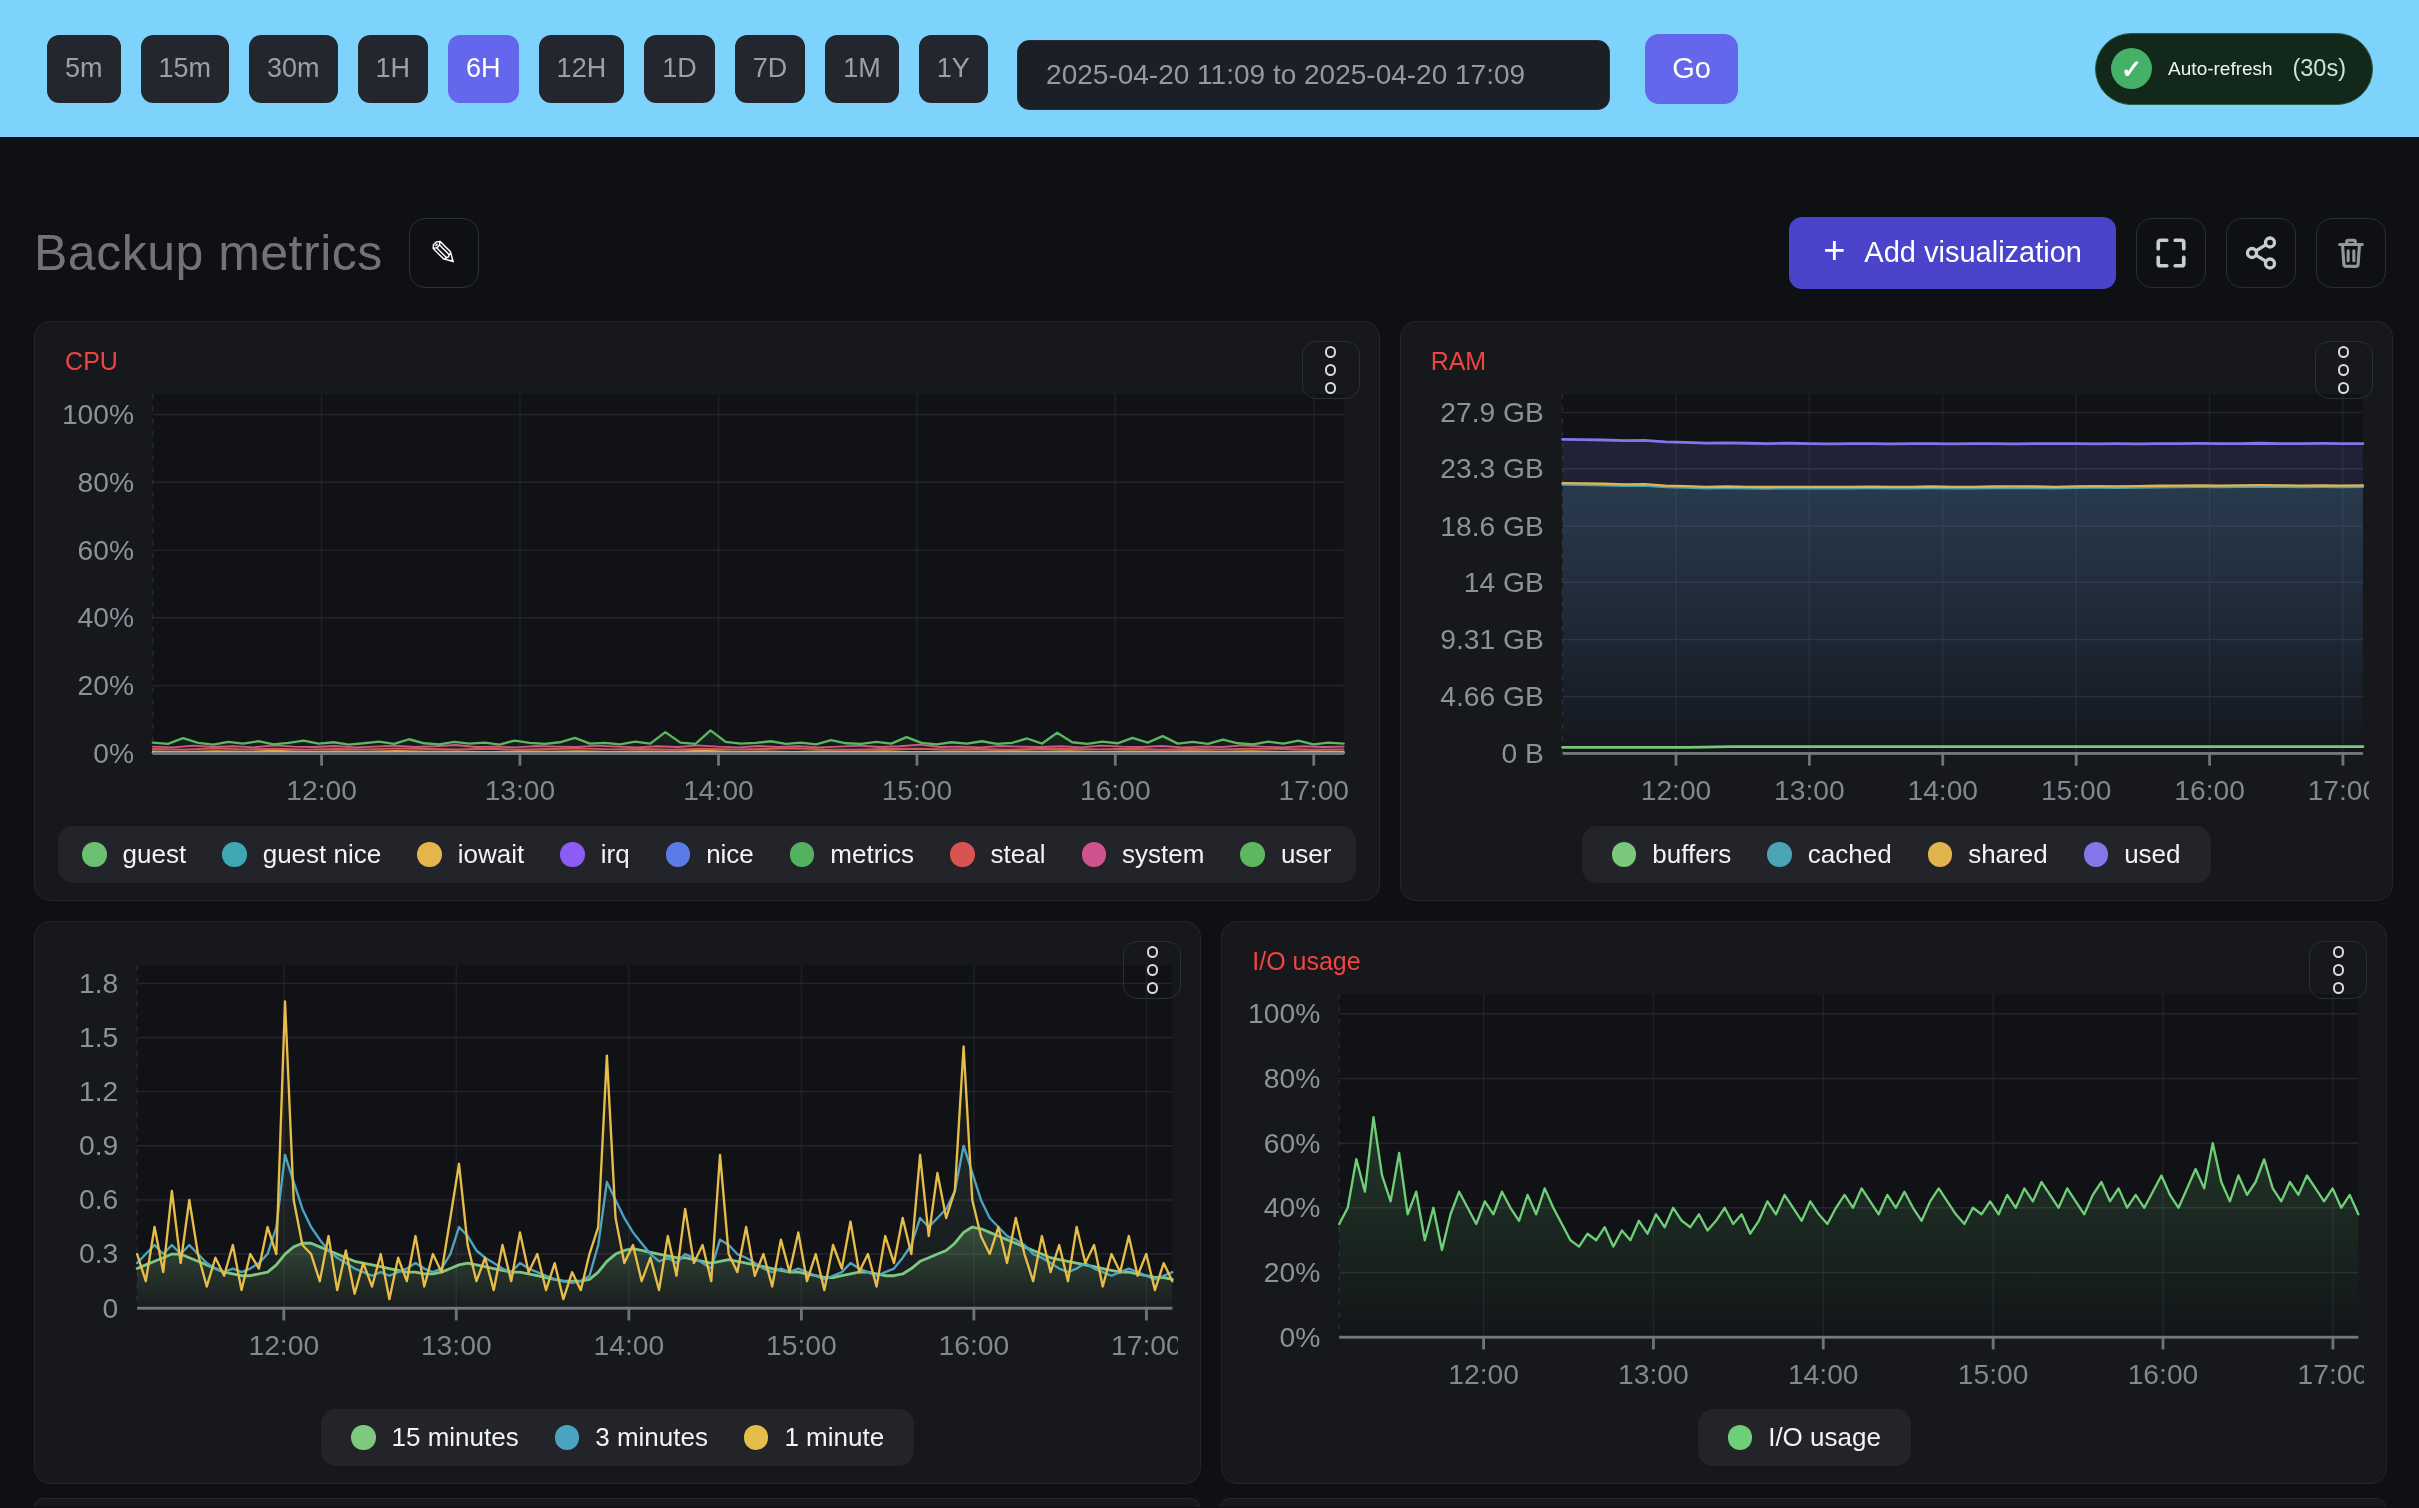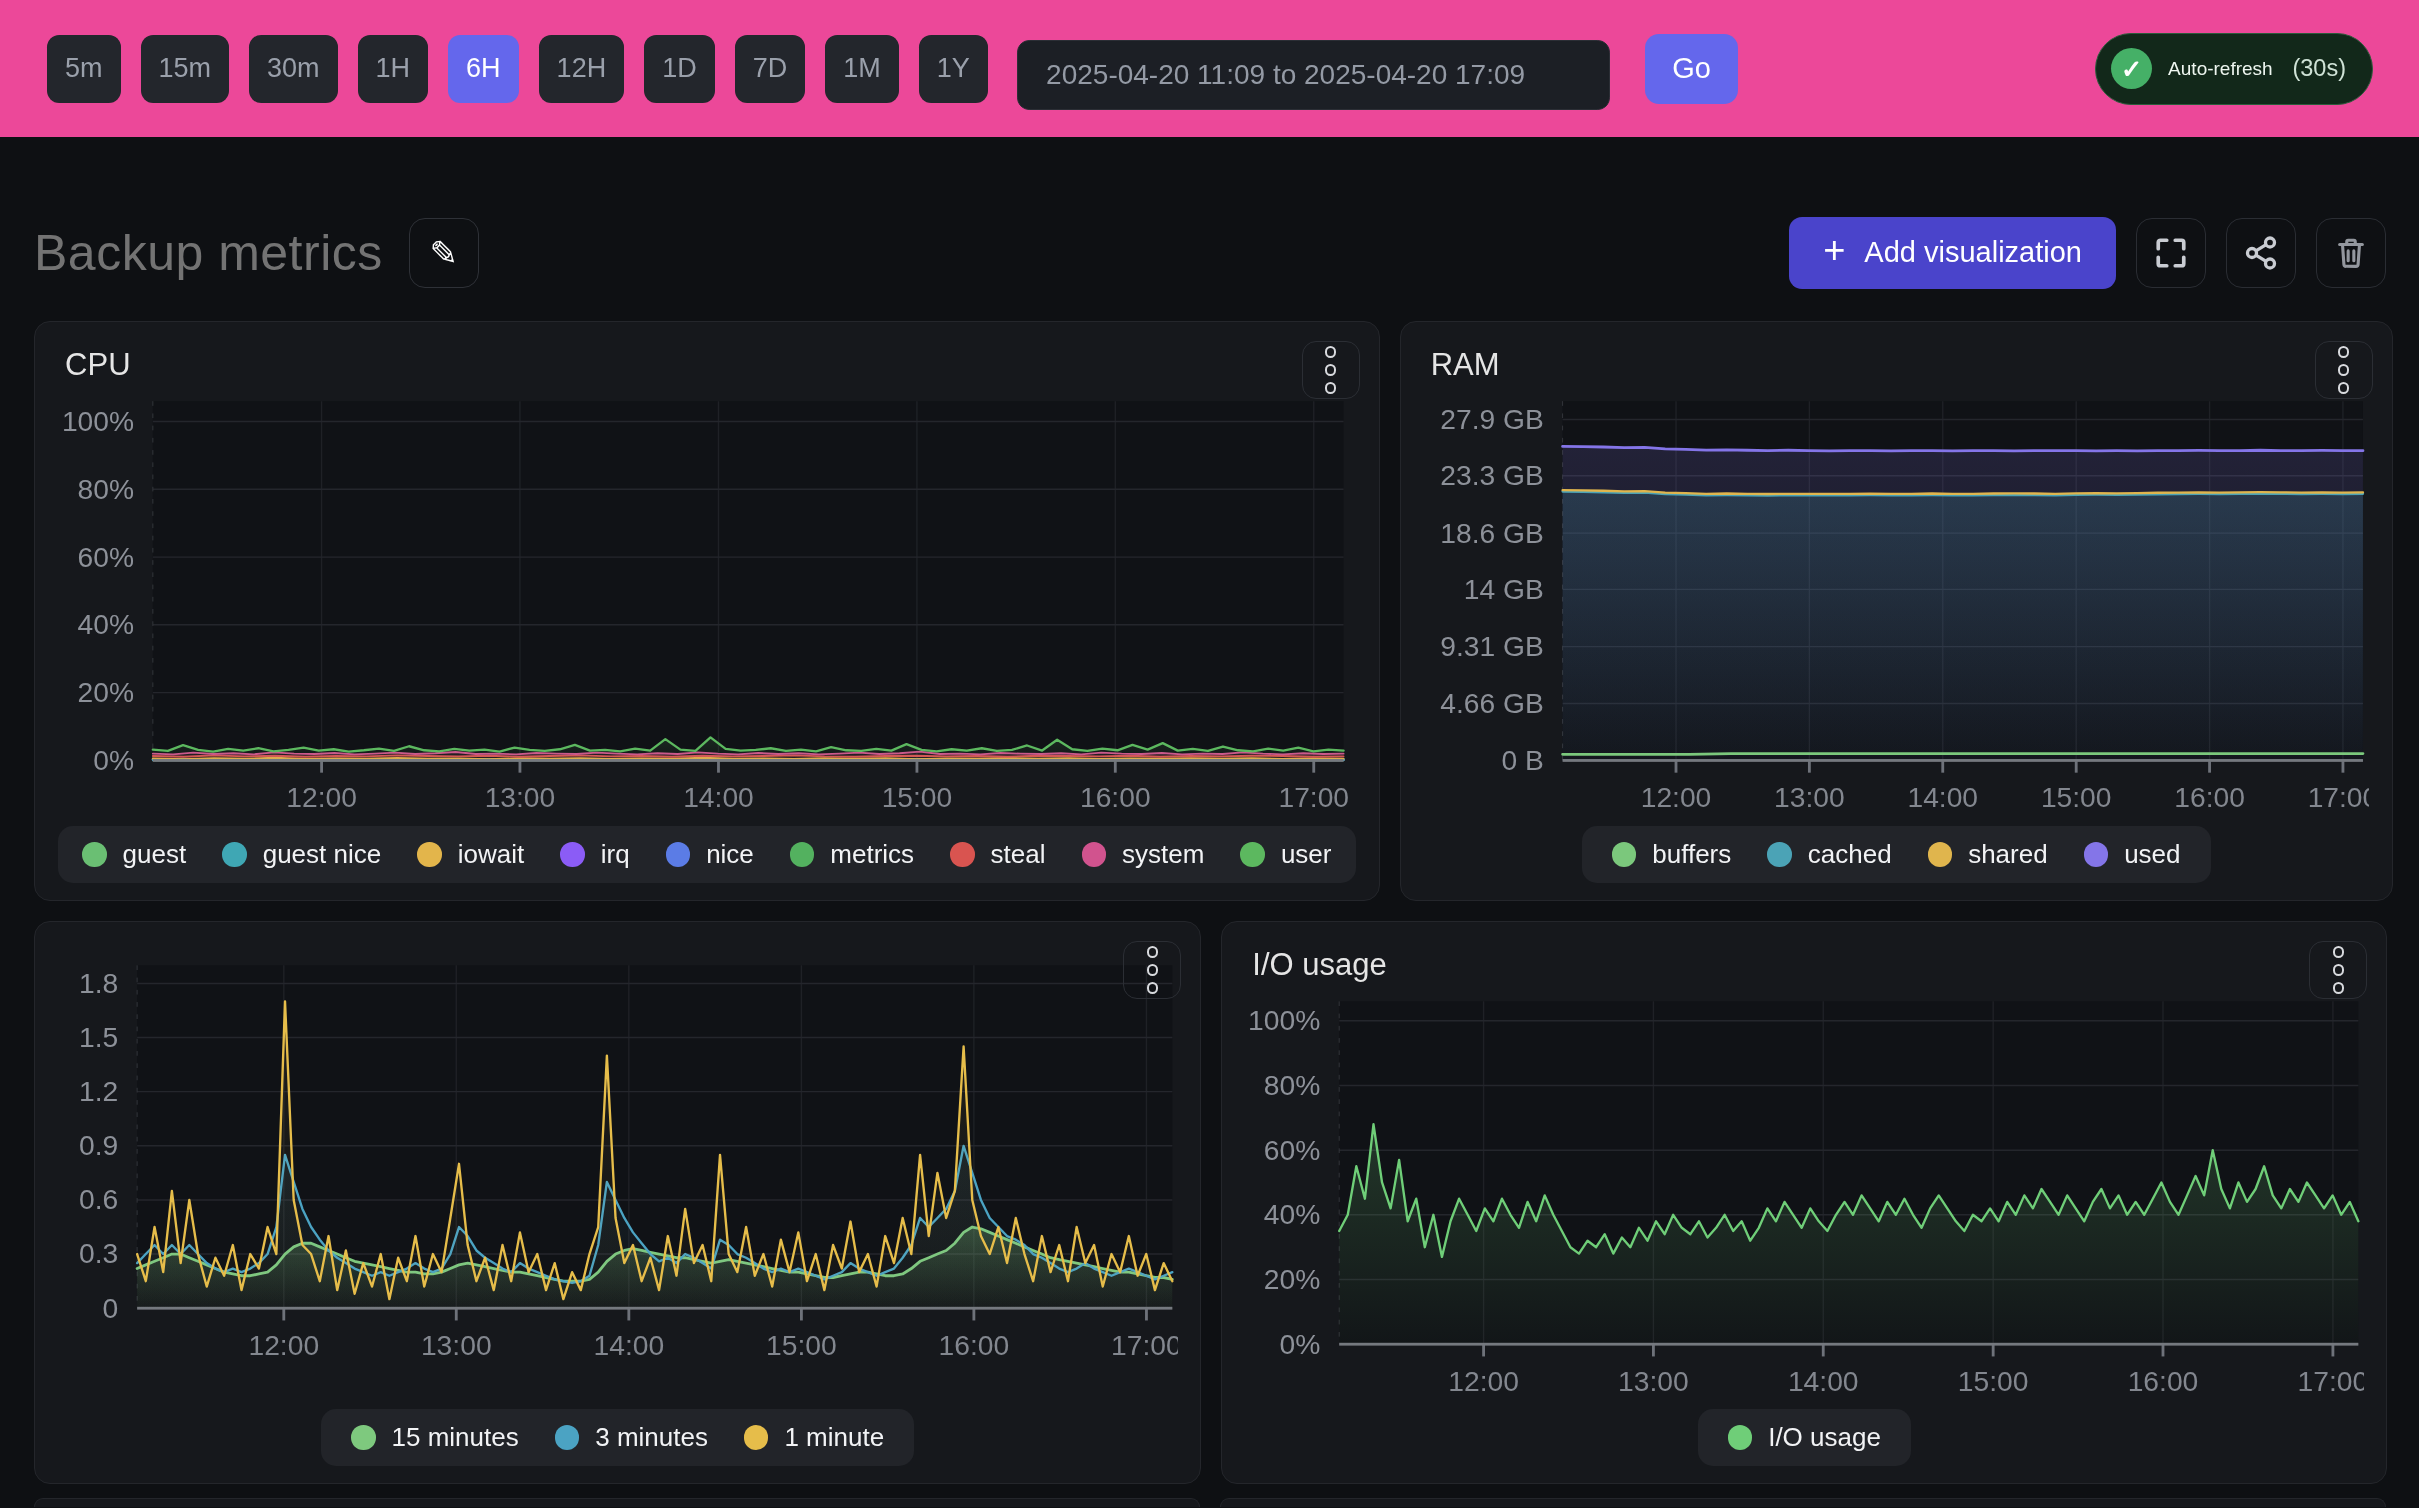--- a/index.html
+++ b/index.html
@@ -1,20 +1,20 @@
 <!DOCTYPE html>
 <html style="font-size:15px"><head>
 <meta charset="utf-8">
 <style>
   * { box-sizing: border-box; margin: 0; padding: 0; }
   html,body { width:2420px; height:1508px; background:#0e1013; overflow:hidden;
     font-family:"Liberation Sans", sans-serif; }
 
   
-  .topbar { height:137px; background:#ec4899; display:flex; align-items:center;
+  .topbar { height:137px; background:#7dd3fc; display:flex; align-items:center;
     padding:9px 47px; gap:20px; }
   .range-btn { height:68px; min-width:68px; padding:0 18px; background:#23262c;
     color:#9aa0ab; border-radius:12.2px; font-size:27px; display:flex; align-items:center;
     justify-content:center; cursor:pointer; user-select:none; }
   .range-btn.active { background:#6467ec; color:#ffffff; }
   .date-input { width:593px; height:70px; background:#1c1f25; border:0.9px solid #2b2e35;
     border-radius:12.2px; color:#949aa5; font-size:28px; padding:0 28px; display:flex;
     align-items:center; margin-left:9.4px;margin-top:13px; }
   .go-btn { width:93px; height:70px; background:#6467ec; border-radius:14px; color:#fff;
     font-size:29px; font-weight:500; display:flex; align-items:center; justify-content:center;
@@ -39,21 +39,21 @@
   .add-viz .plus { font-size:38px; font-weight:400; margin-top:-3.8px; }
   .icon-btn { width:70px; height:70px; border:0.9px solid #2a2d33; border-radius:16px;
     display:flex; align-items:center; justify-content:center; cursor:pointer; }
 
   
   .grid { display:grid; grid-template-columns:1fr 1fr; gap:20px; margin-top:32px; }
   .panel { background:#16181c; border:0.9px solid #24262b; border-radius:16px; position:relative;
     padding:24.5px 22.6px 17px; display:flex; flex-direction:column; }
   .row1 .panel { height:580px; }
   .row2 .panel { height:563px; }
-  .panel-title { font-size:31px; color:#e5e5e5; font-weight:500; padding-left:7.5px; }
+  .panel-title { font-size:25px; color:#ef4444; font-weight:500; padding-left:7.5px; }
   .kebab { position:absolute; top:19px; right:19px; width:58px; height:58px;
     border:0.9px solid #2b2e34; border-radius:14px; display:flex; flex-direction:column;
     gap:6.6px; align-items:center; justify-content:center; cursor:pointer; }
   .kebab .ring { width:11.3px; height:11.3px; border:2.8px solid #d8dade; border-radius:50%; }
   .chart-wrap { flex:1; margin-top:5.6px; min-height:0; }
   .legend-row { display:flex; justify-content:center; margin-top:11.3px; }
   .legend-pill { display:inline-flex; align-items:center; gap:36px; background:#222429;
     border-radius:15px; padding:13px 30px; }
   .legend-pill.full { width:100%; justify-content:space-between; padding:13px 24.5px; }
   .lg-item { display:flex; align-items:center; gap:16px; font-size:26px; color:#f2f3f5;

